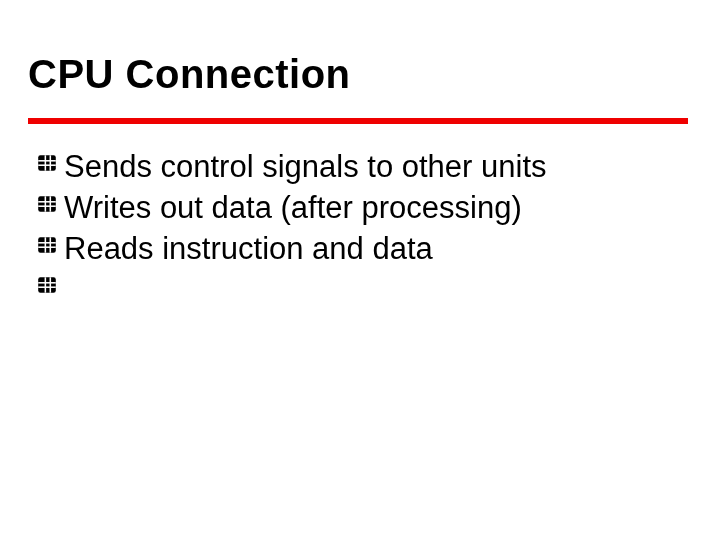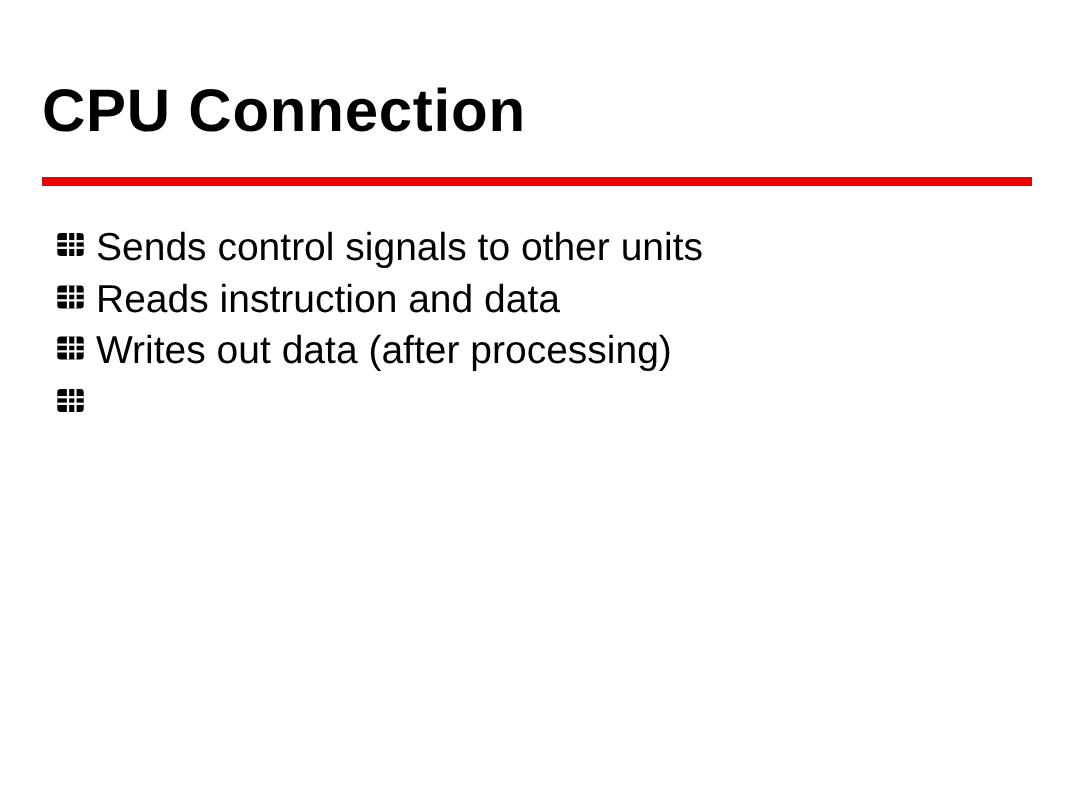--- a/index.html
+++ b/index.html
@@ -48,21 +48,21 @@
     line-height: 1.25;
   }
   .bullet-icon {
     flex: 0 0 auto;
     width: 22px;
     height: 22px;
     margin-right: 6px;
     margin-top: 4px;
   }
   .bullet-text {
-    font-size: 26px;
+    font-size: 31px;
     font-family: "Tahoma", "Verdana", "Segoe UI", sans-serif;
   }
 </style>
 </head>
 <body>
 
 <div class="slide">
   <div class="title">CPU Connection</div>
   <div class="divider"></div>
 
@@ -83,34 +83,34 @@
     <div class="bullet-row">
       <span class="bullet-icon">
         <svg viewBox="0 0 20 20" width="22" height="22">
           <rect x="2" y="3" width="16" height="14" rx="2" fill="#000"></rect>
           <line x1="2" y1="8" x2="18" y2="8" stroke="#fff" stroke-width="1.4"></line>
           <line x1="2" y1="12" x2="18" y2="12" stroke="#fff" stroke-width="1.4"></line>
           <line x1="8.5" y1="3" x2="8.5" y2="17" stroke="#fff" stroke-width="1.4"></line>
           <line x1="13" y1="3" x2="13" y2="17" stroke="#fff" stroke-width="1.4"></line>
         </svg>
       </span>
-      <span class="bullet-text">Reads instruction and data</span>
+      <span class="bullet-text">Writes out data (after processing)</span>
     </div>
 
     <div class="bullet-row">
       <span class="bullet-icon">
         <svg viewBox="0 0 20 20" width="22" height="22">
           <rect x="2" y="3" width="16" height="14" rx="2" fill="#000"></rect>
           <line x1="2" y1="8" x2="18" y2="8" stroke="#fff" stroke-width="1.4"></line>
           <line x1="2" y1="12" x2="18" y2="12" stroke="#fff" stroke-width="1.4"></line>
           <line x1="8.5" y1="3" x2="8.5" y2="17" stroke="#fff" stroke-width="1.4"></line>
           <line x1="13" y1="3" x2="13" y2="17" stroke="#fff" stroke-width="1.4"></line>
         </svg>
       </span>
-      <span class="bullet-text">Writes out data (after processing)</span>
+      <span class="bullet-text">Reads instruction and data</span>
     </div>
 
     <div class="bullet-row">
       <span class="bullet-icon">
         <svg viewBox="0 0 20 20" width="22" height="22">
           <rect x="2" y="3" width="16" height="14" rx="2" fill="#000"></rect>
           <line x1="2" y1="8" x2="18" y2="8" stroke="#fff" stroke-width="1.4"></line>
           <line x1="2" y1="12" x2="18" y2="12" stroke="#fff" stroke-width="1.4"></line>
           <line x1="8.5" y1="3" x2="8.5" y2="17" stroke="#fff" stroke-width="1.4"></line>
           <line x1="13" y1="3" x2="13" y2="17" stroke="#fff" stroke-width="1.4"></line>

